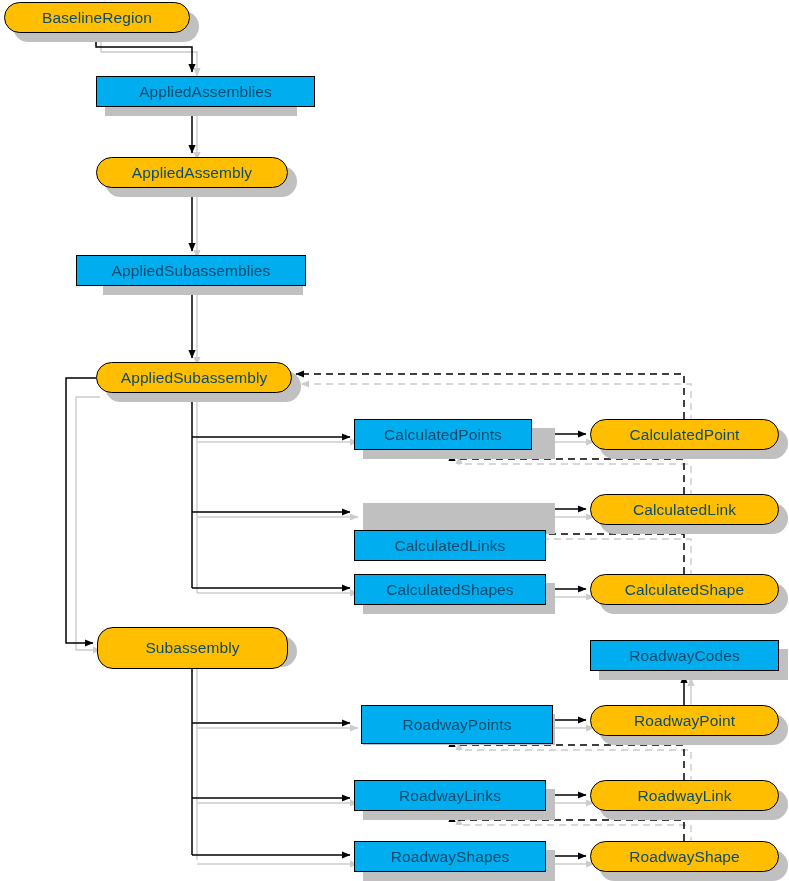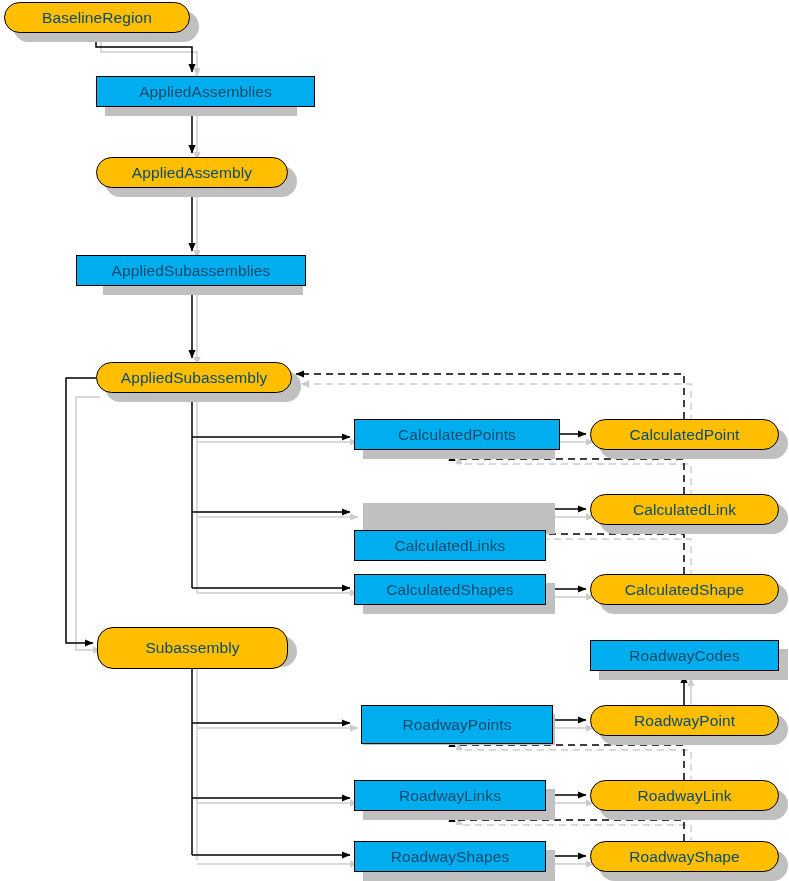--- a/index.html
+++ b/index.html
@@ -172,21 +172,21 @@
       </div>
       <div class="node-shadow" style="left: 105px; top: 371px; width: 196px; height: 31px; border-radius: 16px; z-index: 2;"></div>
       <div class="node iface" style="left: 96px; top: 362px; width: 196px; height: 31px; text-align: center;">
         <span class="node-label">AppliedSubassembly</span>
       </div>
       <div class="node-shadow" style="left: 106px; top: 636px; width: 191px; height: 31px; border-radius: 16px; z-index: 2;"></div>
       <div class="node iface" style="left: 97px; top: 627px; width: 191px; height: 42px;">
         <span class="node-label">Subassembly</span>
       </div>
       <div class="node-shadow" style="left: 363px; top: 428px; width: 192px; height: 31px; z-index: 2;"></div>
-      <div class="node cls" style="left: 354px; top: 419px; width: 206px; height: 31px;">
+      <div class="node cls" style="left: 354px; top: 419px; width: 178px; height: 31px;">
         <span class="node-label">CalculatedPoints</span>
       </div>
       <div class="node-shadow" style="left: 599px; top: 428px; width: 189px; height: 31px; border-radius: 16px; z-index: 2;"></div>
       <div class="node iface" style="left: 590px; top: 419px; width: 189px; height: 31px;">
         <span class="node-label">CalculatedPoint</span>
       </div>
       <div class="node-shadow" style="left: 363px; top: 503px; width: 192px; height: 31px; z-index: 2;"></div>
       <div class="node cls" style="left: 354px; top: 494px; width: 192px; height: 31px; margin-top: 36px;">
         <span class="node-label">CalculatedLinks</span>
       </div>

